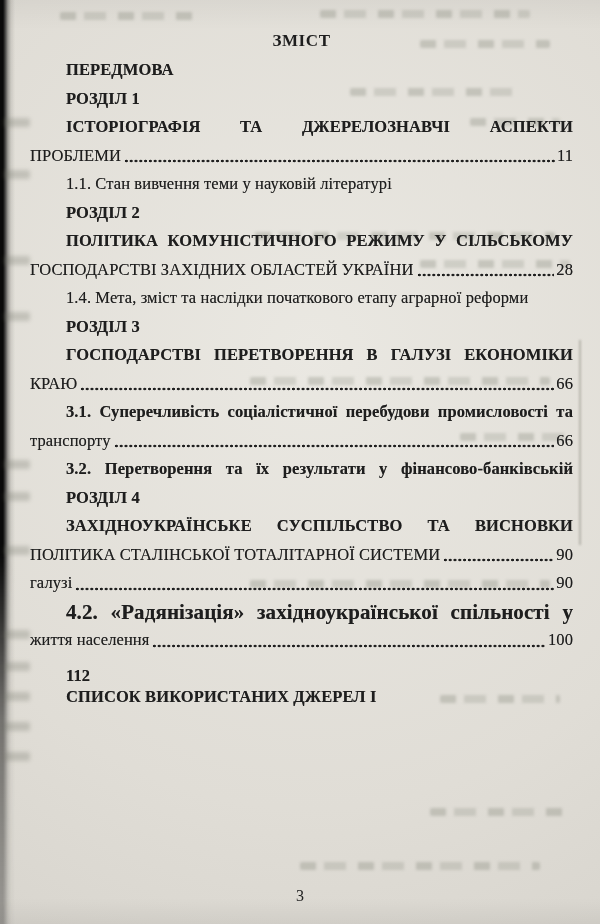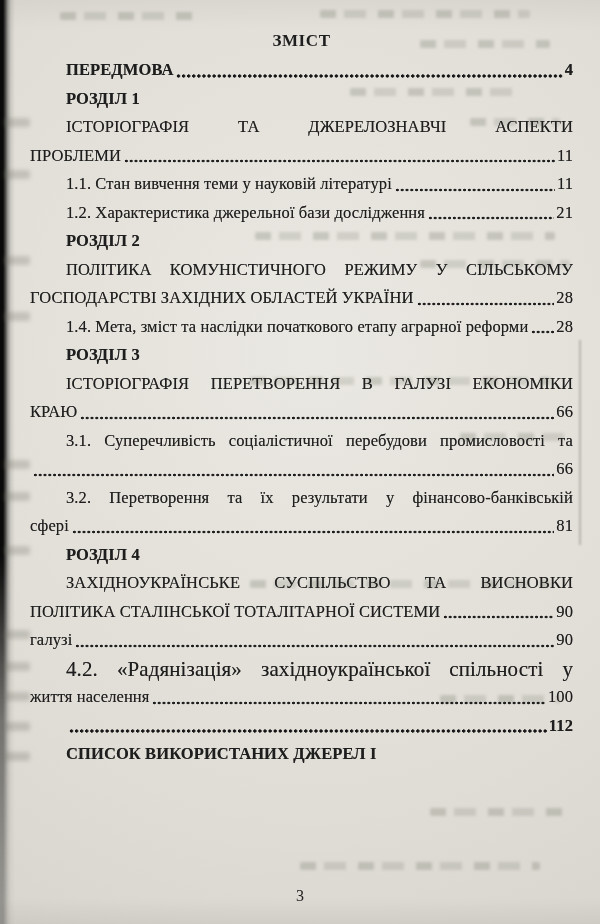--- a/index.html
+++ b/index.html
@@ -53,22 +53,22 @@
   .leader{
     flex:1;height:4px;align-self:flex-end;margin:0 2px 7px 3px;
     background-image:radial-gradient(circle at 2.2px 2px, #1e1e1e 1.25px, rgba(0,0,0,0) 1.6px);
     background-size:4.8px 4px;background-repeat:repeat-x;background-position:0 0;
   }
   .bold{font-weight:bold;}
   .bold .leader{
     background-image:radial-gradient(circle at 2.4px 2px, #161616 1.45px, rgba(0,0,0,0) 1.8px);
     background-size:5.1px 4px;
   }
-  .ind{padding-left:36px;}
-  .spread{text-align:justify;text-align-last:justify;white-space:normal;}
+  .ind{padding-left:36px;flex-direction:column;}
+  .spread{text-align:justify;text-align-last:justify;white-space:normal;font-weight:bold;}
   .tight{font-size:21px;}
   .pg{white-space:nowrap;}
   .pageno{
     position:absolute;left:0;right:0;top:885px;height:22px;line-height:22px;
     text-align:center;font-size:16px;color:#222;
   }
 </style>
 </head>
 <body>
 
@@ -124,67 +124,58 @@
       <span class="leader"></span>
       <span class="pg">11</span>
     </div>
 
     <div class="e ind ld">
       <span class="t">1.1. Стан вивчення теми у науковій літературі</span>
       <span class="leader"></span>
       <span class="pg">11</span>
     </div>
 
-    <div class="e ind ld">
-      <span class="t">1.2. Характеристика джерельної бази дослідження</span>
-      <span class="leader"></span>
-      <span class="pg">21</span>
-    </div>
 
     <div class="e bold ind">РОЗДІЛ 2</div>
 
     <div class="e ind spread">ПОЛІТИКА КОМУНІСТИЧНОГО РЕЖИМУ У СІЛЬСЬКОМУ</div>
 
     <div class="e ld">
       <span class="t">ГОСПОДАРСТВІ ЗАХІДНИХ ОБЛАСТЕЙ УКРАЇНИ</span>
       <span class="leader"></span>
       <span class="pg">28</span>
     </div>
 
     <div class="e ind ld">
       <span class="t">1.4. Мета, зміст та наслідки початкового етапу аграрної реформи</span>
       <span class="leader"></span>
       <span class="pg">28</span>
     </div>
 
 
     <div class="e bold ind">РОЗДІЛ 3</div>
 
-    <div class="e ind spread">ІСТОРІОГРАФІЯ ПЕРЕТВОРЕННЯ В ГАЛУЗІ ЕКОНОМІКИ</div>
+    <div class="e ind spread">ГОСПОДАРСТВІ ПЕРЕТВОРЕННЯ В ГАЛУЗІ ЕКОНОМІКИ</div>
 
     <div class="e ld">
       <span class="t">КРАЮ</span>
       <span class="leader"></span>
       <span class="pg">66</span>
     </div>
 
     <div class="e ind spread">3.1. Суперечливість соціалістичної перебудови промисловості та</div>
 
     <div class="e ld">
+      <span class="t">транспорту</span>
       <span class="leader"></span>
       <span class="pg">66</span>
     </div>
 
     <div class="e ind spread">3.2. Перетворення та їх результати у фінансово-банківській</div>
 
-    <div class="e ld">
-      <span class="t">сфері</span>
-      <span class="leader"></span>
-      <span class="pg">81</span>
-    </div>
 
     <div class="e bold ind">РОЗДІЛ 4</div>
 
     <div class="e ind spread">ЗАХІДНОУКРАЇНСЬКЕ СУСПІЛЬСТВО ТА ВИСНОВКИ</div>
 
     <div class="e ld">
       <span class="t">ПОЛІТИКА СТАЛІНСЬКОЇ ТОТАЛІТАРНОЇ СИСТЕМИ</span>
       <span class="leader"></span>
       <span class="pg">90</span>
     </div>

